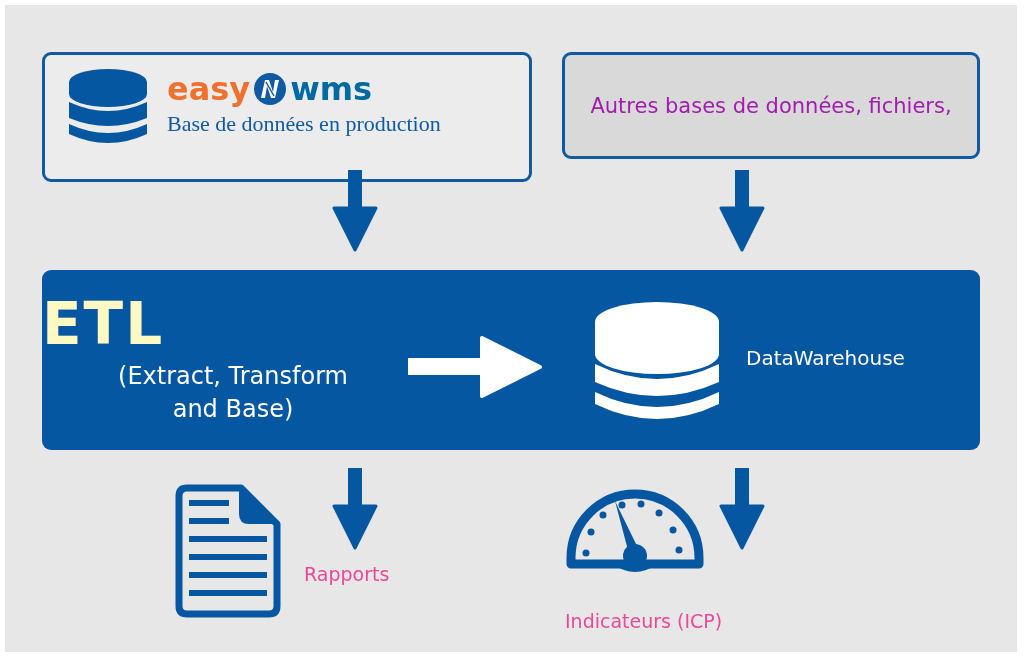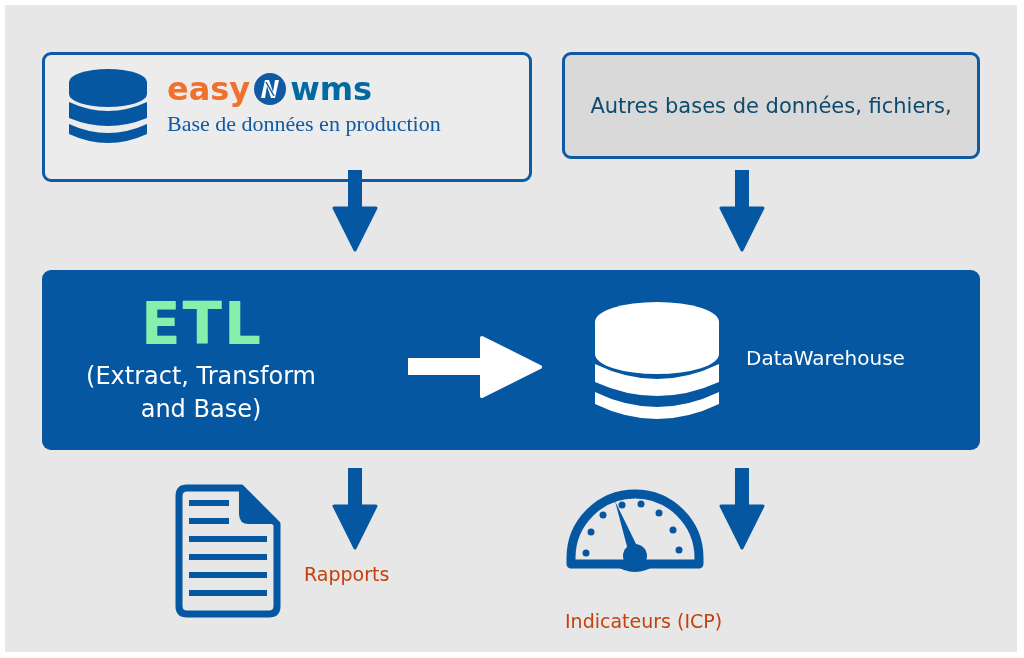--- a/index.html
+++ b/index.html
@@ -3,41 +3,41 @@
 <meta charset="utf-8">
 <style>
   html, body { margin: 0; padding: 0; background: #ffffff; }
   body { width: 1024px; height: 658px; position: relative; overflow: hidden;
          font-family: "DejaVu Sans", "Liberation Sans", sans-serif; }
   .canvas { position: absolute; left: 5px; top: 5px; width: 1012px; height: 647px; background: #e7e7e7; }
   .box { position: absolute; border: 3px solid #0f5aa3; border-radius: 9px; box-sizing: border-box; }
   .box-left { left: 42px; top: 36px; width: 490px; height: 130px; background: #ececec; margin-top: 16px; }
   .box-right { left: 562px; top: 52px; width: 418px; height: 107px; background: #d9d9d9;
                display: flex; align-items: center; justify-content: center; text-align: center; }
-  .right-text { color: #0c4a6e; font-size: 21px; line-height: 30px; }
+  .right-text { color: #a21caf; font-size: 21px; line-height: 30px; }
   .db-small { position: absolute; left: 22px; top: 13px; }
   .logo { position: absolute; left: 122px; top: 17px; height: 34px; display: flex; align-items: center;
           font-family: "DejaVu Sans", sans-serif; font-weight: bold; font-size: 32px; letter-spacing: 0px; }
   .logo .easy { color: #f0712e; }
   .logo .wms { color: #0369a1; }
   .logo .mark { margin: 0 3px; display: inline-block; width: 34px; height: 34px; }
   .box-left .subtitle { position: absolute; left: 122px; top: 56px; color: #0f5aa3; font-size: 22px; white-space: nowrap; font-family: Liberation Serif, serif; }
 
   .etl-band { position: absolute; left: 42px; top: 270px; width: 938px; height: 180px; background: #0657a2; border-radius: 9px; }
-  .etl-title { position: absolute; left: 0; width: 320px; top: 20px; text-align: center; color: #86efac;
+  .etl-title { position: absolute; left: 0; width: 320px; top: 20px; text-align: left; color: #fef9c3;
                font-family: "DejaVu Sans", sans-serif; font-weight: bold; font-size: 58px; letter-spacing: 2px; }
   .etl-sub { position: absolute; left: 0; width: 318px; top: 90px; text-align: center; color: #fff;
-             font-size: 24px; line-height: 33px; }
+             font-size: 24px; line-height: 33px; padding-left: 32px; }
   .etl-arrow { position: absolute; left: 362px; top: 64px; }
   .dw-icon { position: absolute; left: 550px; top: 30px; }
   .dw-label { position: absolute; left: 704px; top: 76px; color: #fff; font-size: 20px; }
 
   .arrow-down { position: absolute; }
   .doc-icon { position: absolute; left: 175px; top: 484px; }
-  .label { position: absolute; color: #c2410c; font-size: 19px; white-space: nowrap; }
+  .label { position: absolute; color: #ec4899; font-size: 19px; white-space: nowrap; }
   .gauge-icon { position: absolute; left: 563px; top: 480px; }
 </style>
 </head>
 <body>
 
 <div class="canvas"></div>
 
 <div class="box box-left">
   <svg class="db-small" width="82" height="80" viewBox="0 0 82 80">
     <ellipse cx="41" cy="14" rx="39" ry="13" fill="#0657a2"></ellipse>

